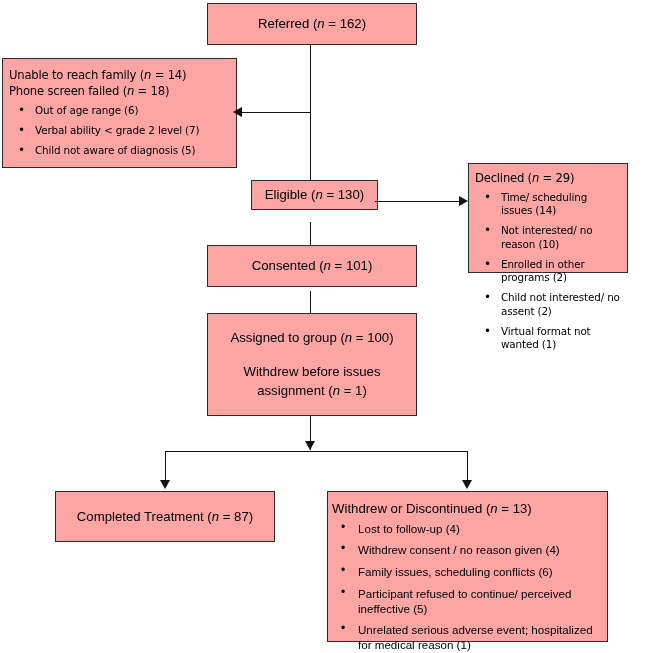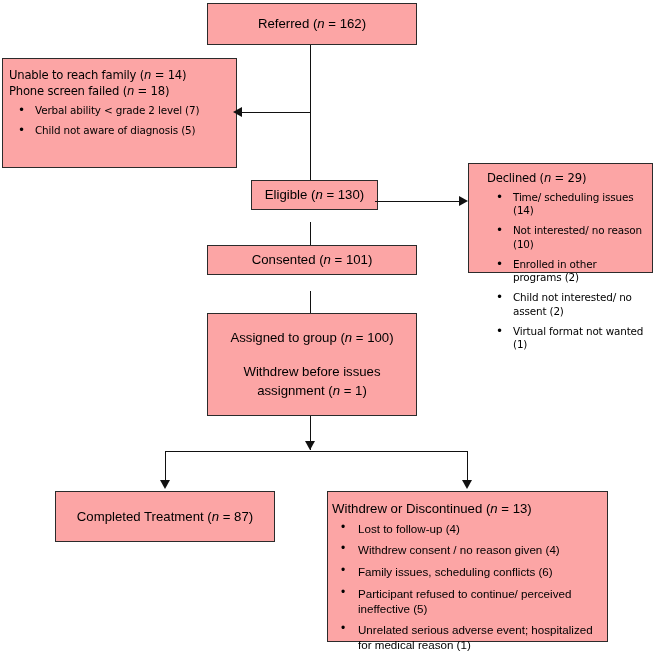--- a/index.html
+++ b/index.html
@@ -113,41 +113,42 @@
 <div id="canvas">
 
   <div class="box box-center" style="left:207px; top:3px; width:210px; height:42px;">
     <span class="lbl">Referred (<i class="n-italic">n</i> = 162)</span>
   </div>
 
   <div class="box narrow" style="left:2px; top:58px; width:235px; height:110px; padding:9px 8px 0 6px;">
     <div class="hdr">Unable to reach family (<i class="n-italic">n</i> = 14)</div>
     <div class="hdr" style="margin-bottom:5px;">Phone screen failed (<i class="n-italic">n</i> = 18)</div>
     <ul class="reasons">
+      <li>Out of age range (6)</li>
       <li>Verbal ability &lt; grade 2 level (7)</li>
       <li>Child not aware of diagnosis (5)</li>
     </ul>
   </div>
 
   <div class="box box-center" style="left:251px; top:180px; width:127px; height:30px;">
     <span class="lbl">Eligible (<i class="n-italic">n</i> = 130)</span>
   </div>
 
-  <div class="box narrow" style="left:468px; top:163px; width:185px; height:110px; padding:7px 6px 0 18px;">
+  <div class="box narrow" style="left:468px; top:163px; width:160px; height:110px; padding:7px 6px 0 6px;">
     <div class="hdr" style="margin-bottom:4px;">Declined (<i class="n-italic">n</i> = 29)</div>
     <ul class="reasons">
       <li>Time/ scheduling issues (14)</li>
       <li>Not interested/ no reason (10)</li>
       <li>Enrolled in other programs (2)</li>
       <li>Child not interested/ no assent (2)</li>
       <li>Virtual format not wanted (1)</li>
     </ul>
   </div>
 
-  <div class="box box-center" style="left:207px; top:245px; width:210px; height:30px;">
+  <div class="box box-center" style="left:207px; top:245px; width:210px; height:42px;">
     <span class="lbl">Consented (<i class="n-italic">n</i> = 101)</span>
   </div>
 
   <div class="box box-center" style="left:207px; top:313px; width:210px; height:103px; flex-direction:column;">
     <div class="lbl-wrap" style="margin-bottom:14px;">Assigned to group (<i class="n-italic">n</i> = 100)</div>
     <div class="lbl-wrap">Withdrew before issues</div>
     <div class="lbl-wrap">assignment (<i class="n-italic">n</i> = 1)</div>
   </div>
 
   <div class="box box-center" style="left:55px; top:491px; width:220px; height:51px;">

